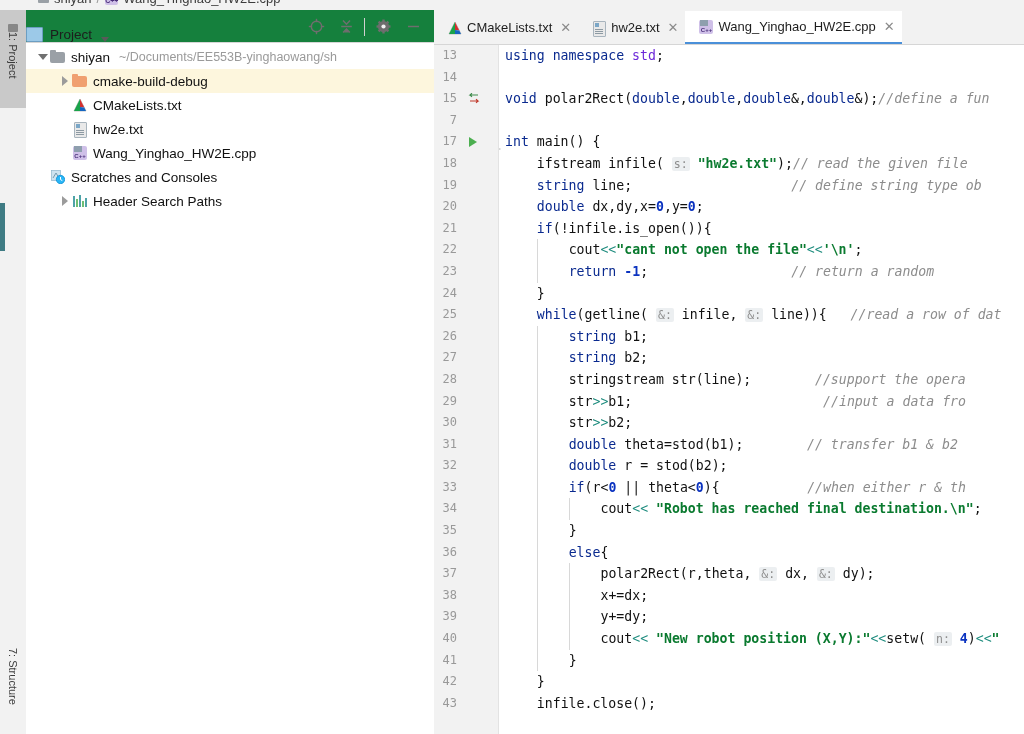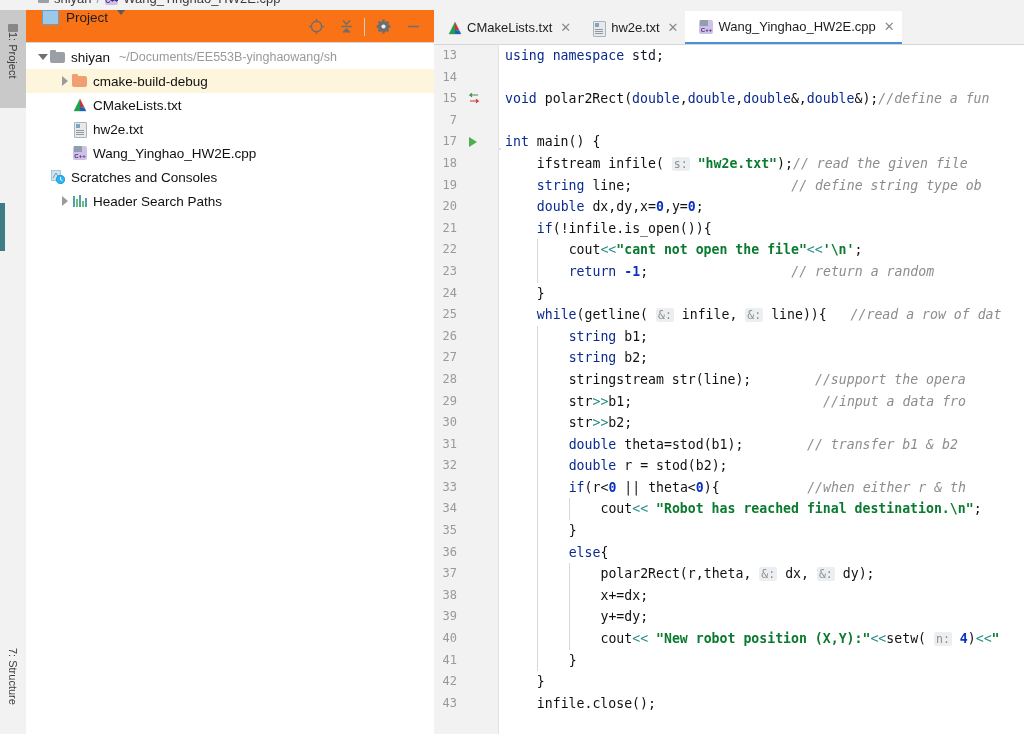--- a/index.html
+++ b/index.html
@@ -60,22 +60,22 @@
   .edge-accent{
     position:absolute;left:0;top:203px;width:5px;height:48px;background:#3f7c84;
   }
 
   
   .project-panel{
     position:absolute;left:26px;top:10px;width:408px;height:724px;
     background:#ffffff;border-right:1px solid #c9c9c9;overflow:hidden;
   }
   .panel-header{
-    position:relative;height:33px;background:#f97316;border-bottom:1px solid #d6d6d6;
-    display:flex;align-items:flex-start;padding-left:16px;box-sizing:border-box;
+    position:relative;height:33px;background:#15803d;border-bottom:1px solid #d6d6d6;
+    display:flex;align-items:flex-end;padding-left:0;box-sizing:border-box;
   }
   .panel-header .proj-icon{
     width:15px;height:13px;background:#9cc9e8;border:1px solid #6c9ec2;border-radius:1px;
     margin-right:7px;
   }
   .panel-title{font-size:13.5px;color:#1d1d1d;}
   .caret-dn{
     width:0;height:0;border-left:4.5px solid transparent;border-right:4.5px solid transparent;
     border-top:5px solid #5a5a5a;margin-left:9px;
   }
@@ -149,21 +149,21 @@
     white-space:pre;overflow:hidden;
   }
   .cline{height:21.6px;line-height:21.6px;padding-left:6px;position:relative;}
   .fold{position:absolute;left:-6px;top:5px;width:10px;height:11px;}
   .ibar{position:absolute;top:0;width:1px;height:21.6px;background:#d8d8d8;}
 
   .kw{color:#0a2a8f;font-weight:normal;}
   .pl{color:#111111;}
   .cm{color:#8c8c8c;font-style:italic;}
   .st{color:#0a7a2f;font-weight:bold;}
-  .ty{color:#0f172a;}
+  .ty{color:#6d28d9;}
   .num{color:#0b33c0;font-weight:bold;}
   .op{color:#1e8c7e;}
   .hint{color:#8e8e8e;background:#eceff1;border-radius:2px;padding:0 2px;font-size:11.5px;}
 </style>
 </head>
 <body>
 
 <div class="app">
 
   <div class="breadcrumb-strip">

